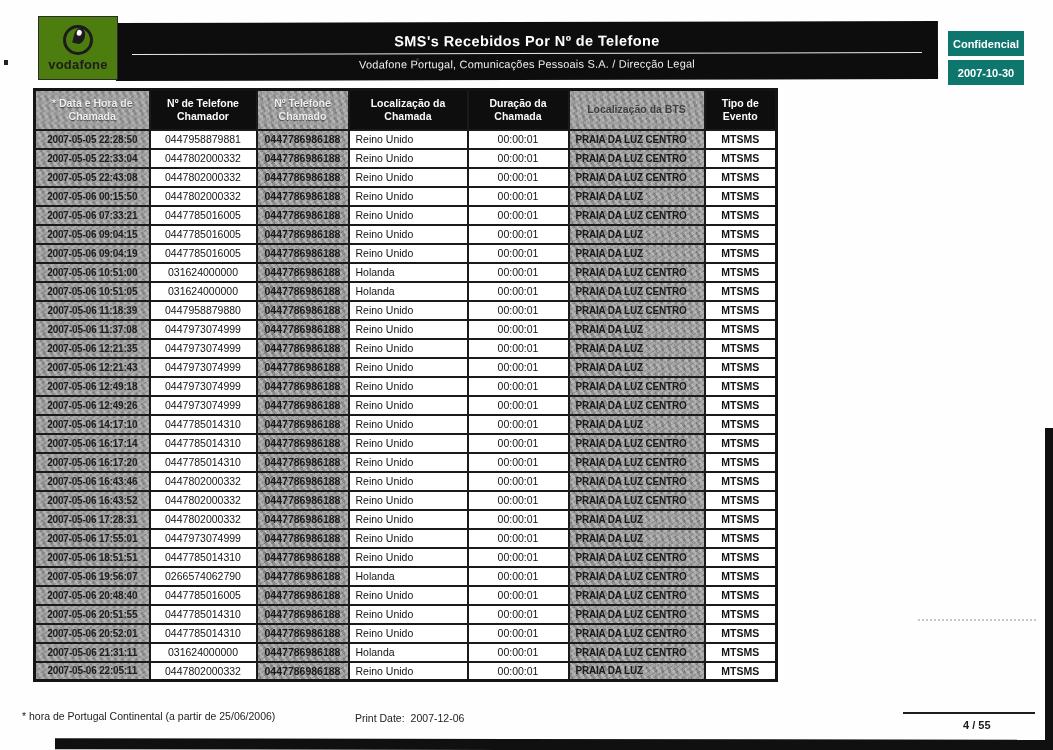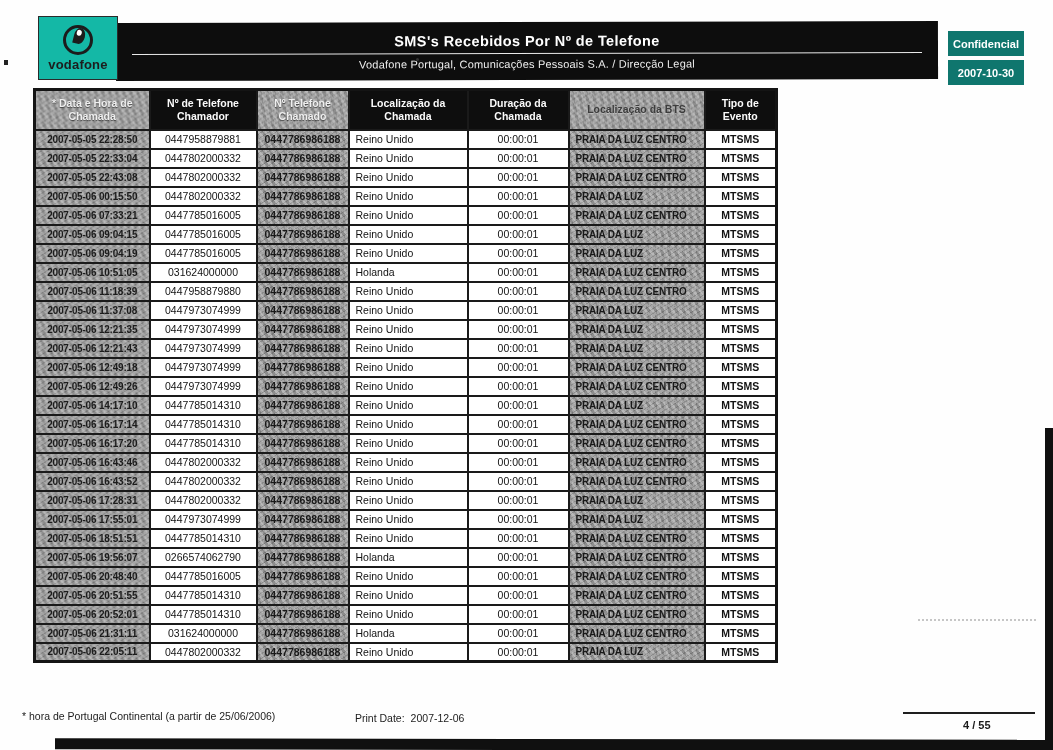--- a/index.html
+++ b/index.html
@@ -6,21 +6,21 @@
   html,body { background:#e8e8e8; }
   body { font-family:"Liberation Sans", sans-serif; }
   .page {
     position:relative; width:1053px; height:750px; background:#fefefe;
     overflow:hidden; margin:0 auto;
   }
 
   
   .logo-box {
     position:absolute; left:38px; top:16px; width:80px; height:64px;
-    background:#14b8a6; border:1px solid #2a2a2a; display:flex; flex-direction:column;
+    background:#4d7c0f; border:1px solid #2a2a2a; display:flex; flex-direction:column;
     align-items:center; justify-content:center; gap:2px; z-index:3;
   }
   .logo-mark { position:relative; width:30px; height:30px; }
   .logo-ring {
     position:absolute; inset:0; border:3px solid #1c1c1c; border-radius:50%;
   }
   .logo-drop {
     position:absolute; left:11px; top:3px; width:11px; height:16px;
     background:#1c1c1c; border-radius:55% 55% 55% 0; transform:rotate(14deg);
   }
@@ -233,20 +233,29 @@
         <tr>
           <td class="col-0 redacted-bg c-redacted cell-dt">2007-05-06 09:04:19</td>
           <td class="col-1 c-plain">0447785016005</td>
           <td class="col-2 redacted-bg c-redacted">0447786986188</td>
           <td class="col-3 c-plain left">Reino Unido</td>
           <td class="col-4 c-plain">00:00:01</td>
           <td class="col-5 redacted-bg c-redacted left cell-bts">PRAIA DA LUZ</td>
           <td class="col-6 c-plain cell-ev">MTSMS</td>
         </tr>
         <tr>
+          <td class="col-0 redacted-bg c-redacted cell-dt">2007-05-06 10:51:00</td>
+          <td class="col-1 c-plain">031624000000</td>
+          <td class="col-2 redacted-bg c-redacted">0447786986188</td>
+          <td class="col-3 c-plain left">Holanda</td>
+          <td class="col-4 c-plain">00:00:01</td>
+          <td class="col-5 redacted-bg c-redacted left cell-bts">PRAIA DA LUZ CENTRO</td>
+          <td class="col-6 c-plain cell-ev">MTSMS</td>
+        </tr>
+        <tr>
           <td class="col-0 redacted-bg c-redacted cell-dt">2007-05-06 10:51:05</td>
           <td class="col-1 c-plain">031624000000</td>
           <td class="col-2 redacted-bg c-redacted">0447786986188</td>
           <td class="col-3 c-plain left">Holanda</td>
           <td class="col-4 c-plain">00:00:01</td>
           <td class="col-5 redacted-bg c-redacted left cell-bts">PRAIA DA LUZ CENTRO</td>
           <td class="col-6 c-plain cell-ev">MTSMS</td>
         </tr>
         <tr>
           <td class="col-0 redacted-bg c-redacted cell-dt">2007-05-06 11:18:39</td>

